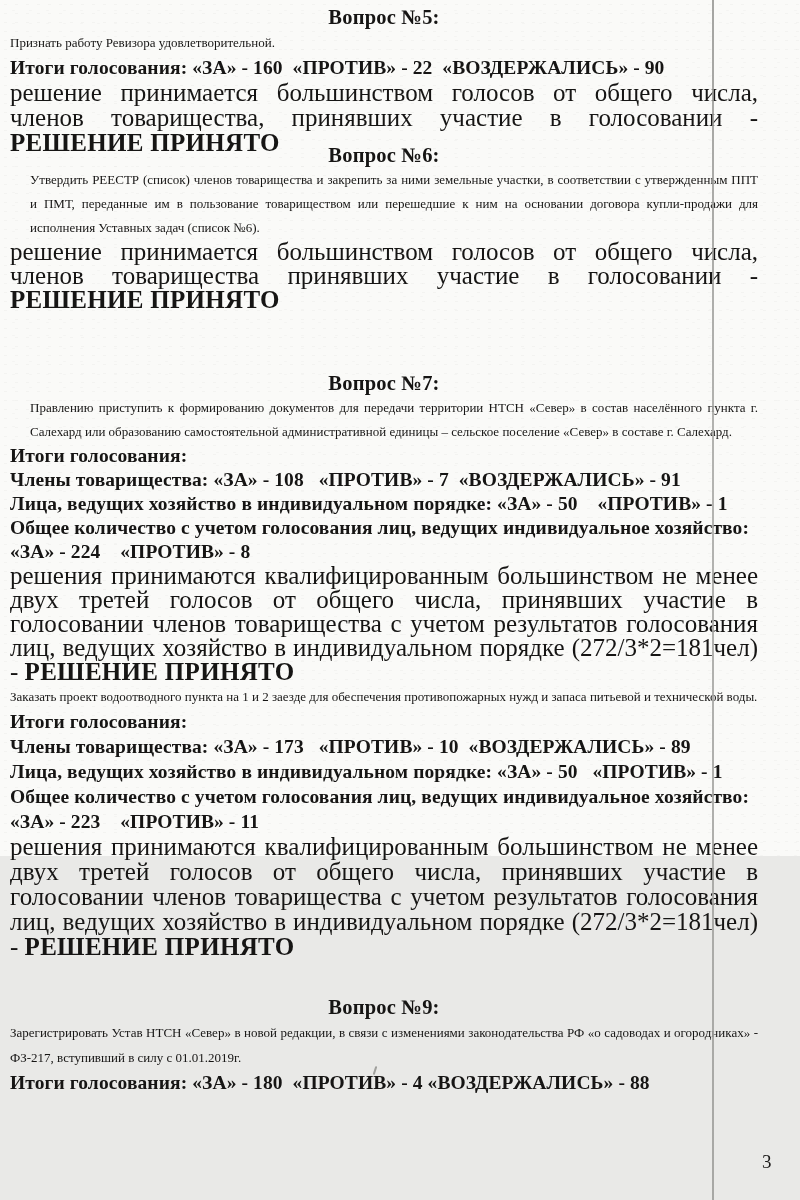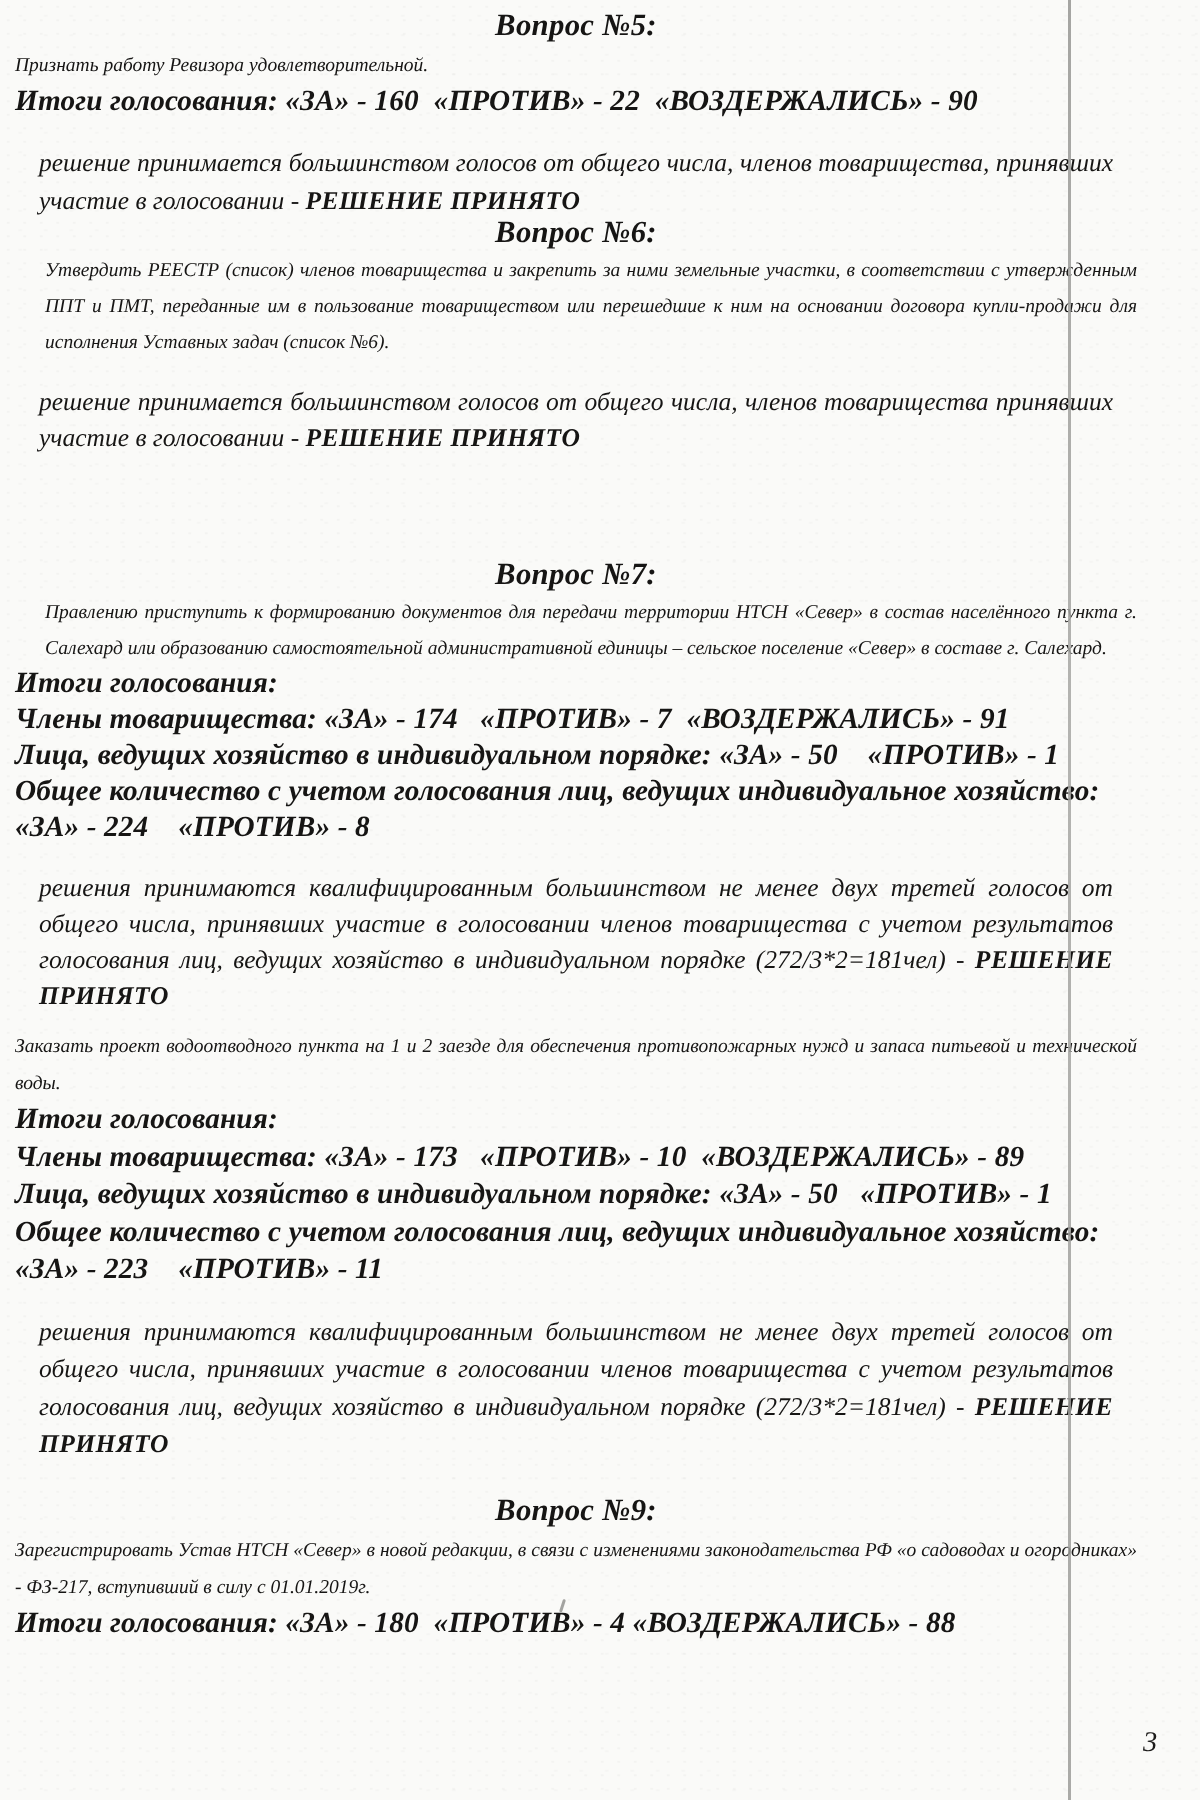--- a/index.html
+++ b/index.html
@@ -8,30 +8,29 @@
   }
   body {
     width: 800px;
     height: 1200px;
     overflow: hidden;
     background: #e9e9e7;
   }
   .page {
     position: relative;
     width: 800px;
-    height: 1200px;
+    height: 856px;
     background-color: #fafaf8;
     background-image:
       radial-gradient(rgba(120,120,115,0.05) 1px, transparent 1.2px),
       radial-gradient(rgba(120,120,115,0.04) 1px, transparent 1.2px);
     background-size: 11px 9px, 17px 13px;
     background-position: 0 0, 5px 4px;
     font-family: "Liberation Serif", "DejaVu Serif", serif;
     color: #161514;
-    font-style: italic;
   }
   .content-section {
     position: absolute;
     left: 10px;
     width: 748px;
   }
   .q-title {
     text-align: center;
     font-weight: bold;
     font-size: 20.5px;
@@ -50,22 +49,22 @@
   .vote {
     margin: 0;
     font-size: 19.5px;
     line-height: 25px;
     font-weight: bold;
     white-space: pre-wrap;
     letter-spacing: 0.1px;
   }
   .tight .vote { line-height: 24px; }
   .resolution {
-    margin: 16px;
-    font-size: 17px;
+    margin: 0;
+    font-size: 25px;
     line-height: 25px;
     text-align: justify;
     text-justify: inter-word;
   }
   .tight .resolution { line-height: 24px; }
   .resolution .result {
     font-weight: bold;
     letter-spacing: 0.3px;
   }
   .scan-fold-line {
@@ -113,21 +112,21 @@
   <section class="content-section tight" style="top: 142px;">
     <h3 class="q-title">Вопрос №6:</h3>
     <p class="para">Утвердить РЕЕСТР (список) членов товарищества и закрепить за ними земельные участки, в соответствии с утвержденным ППТ и ПМТ, переданные им в пользование товариществом или перешедшие к ним на основании договора купли-продажи для исполнения Уставных задач (список №6).</p>
     <p class="resolution"><span>решение принимается большинством голосов от общего числа, членов товарищества принявших участие в голосовании - </span><span class="result">РЕШЕНИЕ ПРИНЯТО</span></p>
   </section>
 
   <section class="content-section tight" style="top: 370px;">
     <h3 class="q-title">Вопрос №7:</h3>
     <p class="para">Правлению приступить к формированию документов для передачи территории НТСН «Север» в состав населённого пункта г. Салехард или образованию самостоятельной административной единицы – сельское поселение «Север» в составе г. Салехард.</p>
     <p class="vote">Итоги голосования:</p>
-    <p class="vote">Члены товарищества: «ЗА» - 174   «ПРОТИВ» - 7  «ВОЗДЕРЖАЛИСЬ» - 91</p>
+    <p class="vote">Члены товарищества: «ЗА» - 108   «ПРОТИВ» - 7  «ВОЗДЕРЖАЛИСЬ» - 91</p>
     <p class="vote">Лица, ведущих хозяйство в индивидуальном порядке: «ЗА» - 50    «ПРОТИВ» - 1</p>
     <p class="vote">Общее количество с учетом голосования лиц, ведущих индивидуальное хозяйство:</p>
     <p class="vote">«ЗА» - 224    «ПРОТИВ» - 8</p>
     <p class="resolution"><span>решения принимаются квалифицированным большинством не менее двух третей голосов от общего числа, принявших участие в голосовании членов товарищества с учетом результатов голосования лиц, ведущих хозяйство в индивидуальном порядке (272/3*2=181чел) - </span><span class="result">РЕШЕНИЕ ПРИНЯТО</span></p>
   </section>
 
   <section class="content-section" style="top: 684px;">
     <p class="para">Заказать проект водоотводного пункта на 1 и 2 заезде для обеспечения противопожарных нужд и запаса питьевой и технической воды.</p>
     <p class="vote">Итоги голосования:</p>
     <p class="vote">Члены товарищества: «ЗА» - 173   «ПРОТИВ» - 10  «ВОЗДЕРЖАЛИСЬ» - 89</p>

